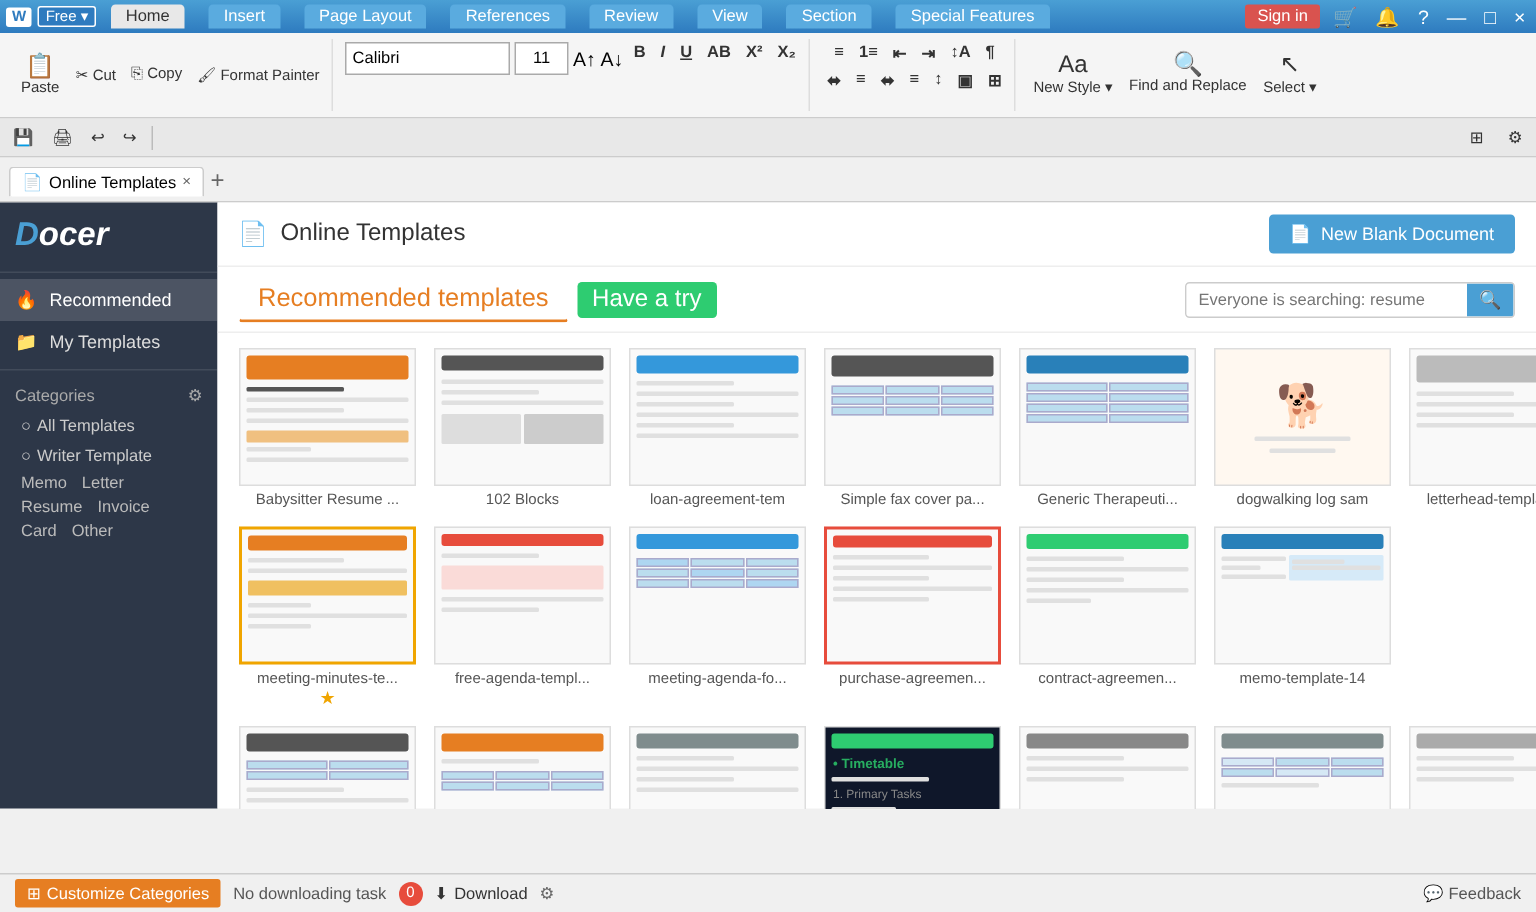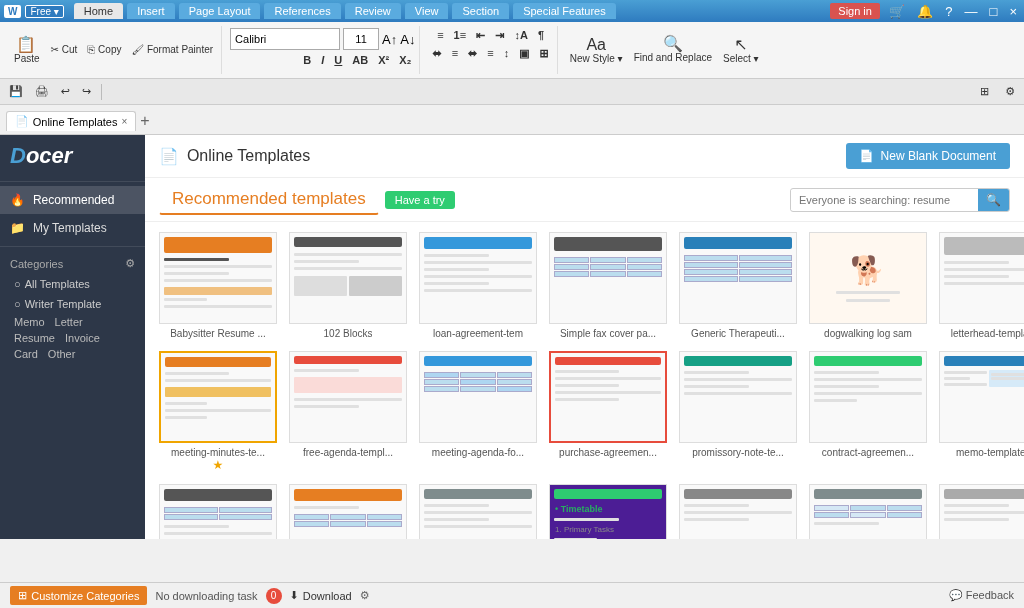--- a/index.html
+++ b/index.html
@@ -273,21 +273,21 @@
     .filter-tab.active-underline {
       border-bottom: 2px solid #e67e22;
       color: #e67e22;
       font-weight: 500;
     }
     .filter-tab-green {
       background: #2ecc71;
       color: white;
       border-radius: 3px;
       padding: 3px 10px;
-      font-size: 11px;
+      font-size: 16px;
     }
     .search-box {
       display: flex;
       align-items: center;
       border: 1px solid #ccc;
       border-radius: 3px;
       overflow: hidden;
       width: 220px;
     }
     .search-input {
@@ -429,21 +429,21 @@
   </style>
 </head>
 <body>
 
 <div class="page-wrap">
 
   <div class="title-bar">
     <div class="title-bar-left">
       <span class="title-bar-brand">W</span>
       <span class="title-bar-free">Free ▾</span>
-      <div style="display:flex;gap:4px;margin-left:6px;">
+      <div style="display:flex;gap:16px;margin-left:6px;">
         <span class="title-tab active">Home</span>
         <span class="title-tab">Insert</span>
         <span class="title-tab">Page Layout</span>
         <span class="title-tab">References</span>
         <span class="title-tab">Review</span>
         <span class="title-tab">View</span>
         <span class="title-tab">Section</span>
         <span class="title-tab">Special Features</span>
       </div>
     </div>
@@ -466,21 +466,21 @@
           <span class="ribbon-btn-icon">📋</span>
           <span>Paste</span>
         </div>
         <div class="ribbon-small-btns">
           <span class="ribbon-small-btn">✂ <span>Cut</span></span>
           <span class="ribbon-small-btn">⎘ <span>Copy</span></span>
           <span class="ribbon-small-btn">🖌 <span>Format Painter</span></span>
         </div>
       </div>
 
-      <div class="ribbon-group" style="flex-direction:column;align-items:flex-end;gap:3px;">
+      <div class="ribbon-group" style="align-items:flex-start;gap:3px;">
         <div style="display:flex;align-items:center;gap:3px;">
           <input class="text-input-box" style="width: 110px;" value="Calibri">
           <input class="font-size-box" value="11" style="">
           <span style="cursor:pointer;font-size:13px;">A↑</span>
           <span style="cursor:pointer;font-size:13px;">A↓</span>
         </div>
         <div class="ribbon-format-group">
           <div class="ribbon-format-row">
             <span class="ribbon-format-btn rb-b">B</span>
             <span class="ribbon-format-btn rb-i">I</span>
@@ -795,32 +795,20 @@
                 <div class="doc-line short"></div>
                   <div class="doc-line"></div>
                 <div class="doc-line short"></div>
                   <div class="doc-line"></div>
                 <div class="doc-line short"></div>
               </div>
             </div>
             <span class="template-name">purchase-agreemen...</span>
           </div>
 
-          <div class="template-card">
-            <div class="template-thumb">
-              <div class="template-thumb-inner">
-                <div style="height:10px;background:#16a085;border-radius:2px;margin-bottom:2px;"></div>
-                <div class="doc-line short"></div>
-                  <div class="doc-line"></div>
-                <div class="doc-line short"></div>
-                  <div class="doc-line"></div>
-              </div>
-            </div>
-            <span class="template-name">promissory-note-te...</span>
-          </div>
 
           <div class="template-card">
             <div class="template-thumb">
               <div class="template-thumb-inner">
                 <div style="height:10px;background:#2ecc71;border-radius:2px;margin-bottom:2px;"></div>
                 <div class="doc-line short"></div>
                   <div class="doc-line"></div>
                 <div class="doc-line short"></div>
                   <div class="doc-line"></div>
                 <div class="doc-line shorter"></div>
@@ -894,21 +882,21 @@
                 <div class="doc-line short"></div>
                   <div class="doc-line"></div>
                 <div class="doc-line short"></div>
                   <div class="doc-line"></div>
               </div>
             </div>
 
           </div>
 
           <div class="template-card">
-            <div class="template-thumb" style="background:#4c1d95;">
+            <div class="template-thumb" style="background:#0f172a;">
               <div class="template-thumb-inner">
                 <div style="height:10px;background:#2ecc71;border-radius:2px;margin-bottom:2px;"></div>
                 <div style="font-size:9px;color:#27ae60;font-weight:bold;padding:1px;">• Timetable</div>
                 <div class="doc-line short"></div>
                 <div style="font-size:8px;color:#888;padding:1px;">1. Primary Tasks</div>
                 <div class="doc-line shorter"></div>
                 <div style="font-size:8px;color:#888;padding:1px;">2. Secondary Tasks</div>
               </div>
             </div>
 

